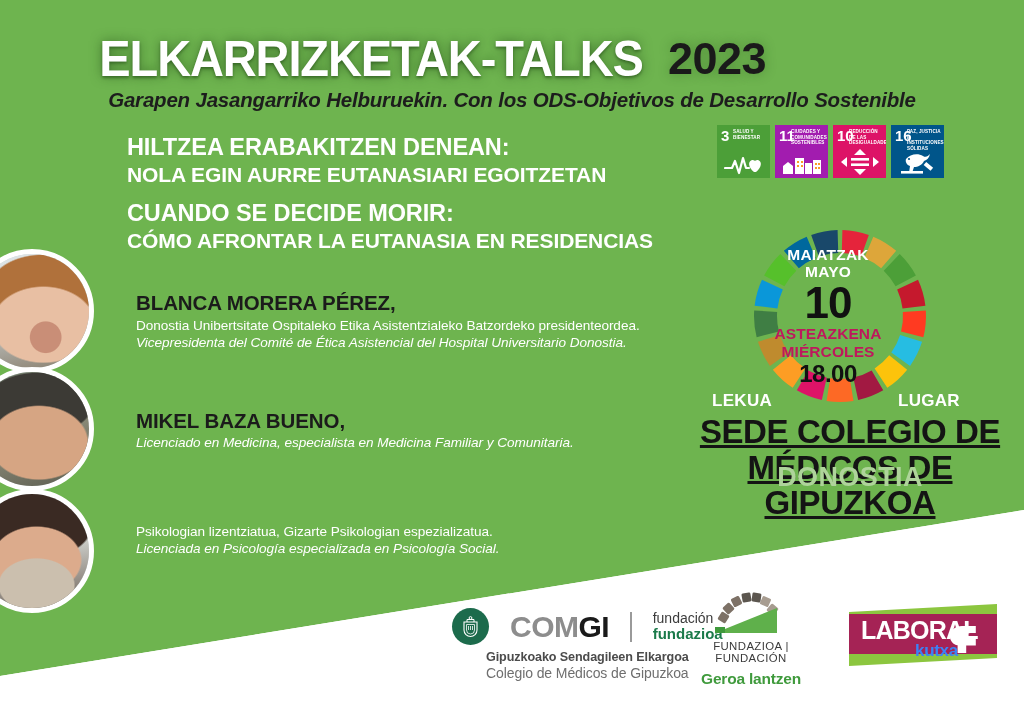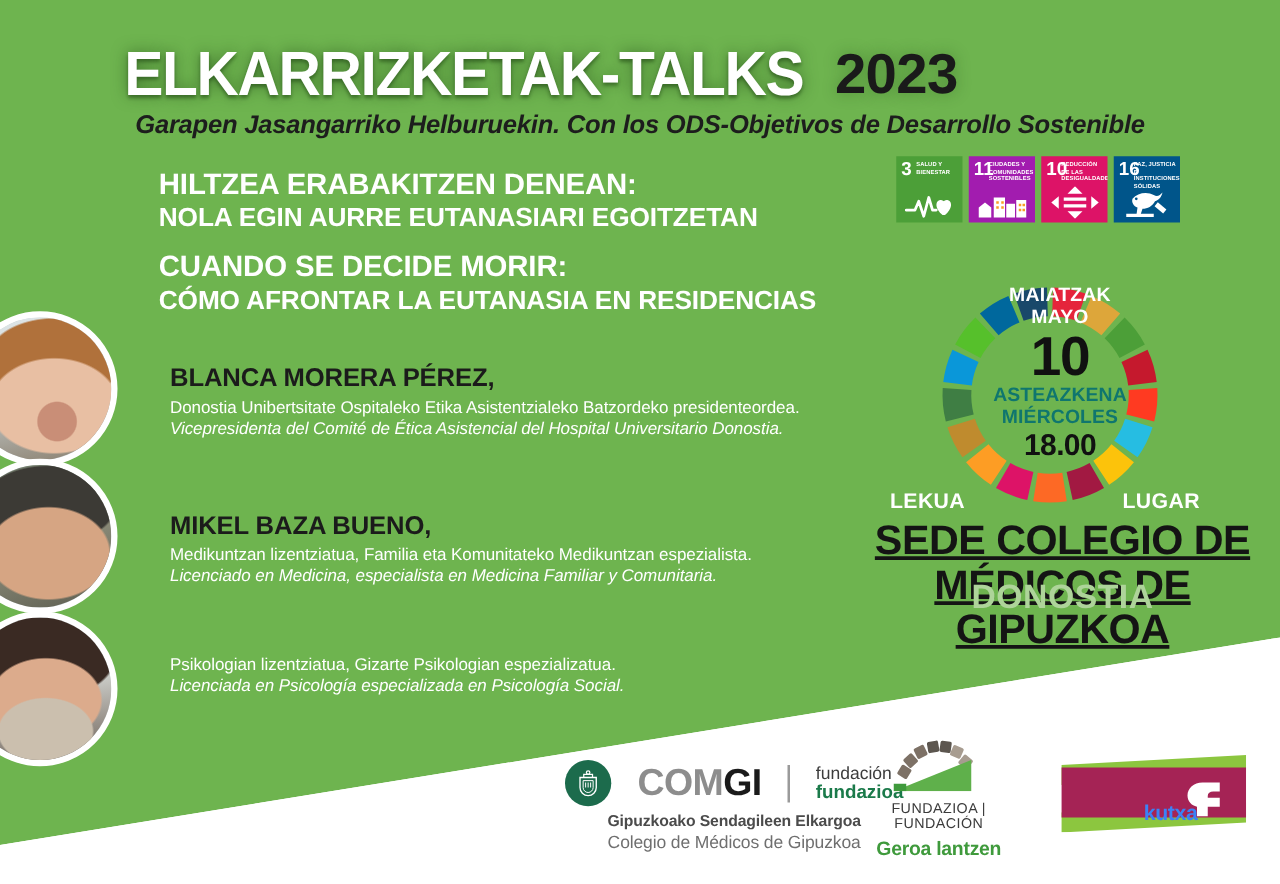--- a/index.html
+++ b/index.html
@@ -157,48 +157,49 @@
   .wheel-wrap {
     position: absolute;
     left: 752px;
     top: 228px;
     width: 176px;
     height: 176px;
   }
   .wheel-wrap svg { display: block; }
   .wheel-text {
     position: absolute;
-    left: 760px;
+    left: 740px;
     top: 228px;
     width: 176px;
     height: 176px;
     display: flex;
     flex-direction: column;
     align-items: center;
+    justify-content: center;
     pointer-events: none;
   }
   .wheel-month {
     font-size: 15.5px;
     font-weight: 700;
     color: #ffffff;
     line-height: 1.12;
     letter-spacing: .2px;
   }
   .wheel-day {
     font-size: 44px;
     font-weight: 700;
     color: #111111;
     line-height: .98;
     margin: 1px 0 1px;
     letter-spacing: -1px;
   }
   .wheel-weekday {
     font-size: 15.5px;
     font-weight: 700;
-    color: #0f766e;
+    color: #be185d;
     line-height: 1.12;
     letter-spacing: .1px;
   }
   .wheel-time {
     font-size: 24px;
     font-weight: 700;
     color: #111111;
     line-height: 1.05;
     letter-spacing: -0.5px;
     margin-top: 1px;
@@ -493,21 +494,20 @@
   </div>
 
   <div class="speaker" style="top:291px;">
     <div class="sp-name">BLANCA MORERA PÉREZ,</div>
     <div class="sp-eu">Donostia Unibertsitate Ospitaleko Etika Asistentzialeko Batzordeko presidenteordea.</div>
     <div class="sp-es">Vicepresidenta del Comité de Ética Asistencial del Hospital Universitario Donostia.</div>
   </div>
 
   <div class="speaker" style="top:409px;">
     <div class="sp-name">MIKEL BAZA BUENO,</div>
-    <div class="sp-eu">Medikuntzan lizentziatua, Familia eta Komunitateko Medikuntzan espezialista.</div>
     <div class="sp-es">Licenciado en Medicina, especialista en Medicina Familiar y Comunitaria.</div>
   </div>
 
   <div class="speaker" style="top:521px;">
     <div class="sp-eu">Psikologian lizentziatua, Gizarte Psikologian espezializatua.</div>
     <div class="sp-es">Licenciada en Psicología especializada en Psicología Social.</div>
   </div>
 
   <div class="logo-comgi">
     <div class="comgi-top">
@@ -561,16 +561,17 @@
       <polygon points="0,46 148,38 148,54 0,62" fill="#8cc63f"></polygon>
       <rect x="0" y="10" width="148" height="40" fill="#a52355"></rect>
       <polygon points="96,8 132,0 148,0 148,6 112,56 96,56" fill="#8cc63f" opacity="0"></polygon>
       <path d="M117 20 c-8 0 -13 5 -13 11 c0 5 4 9 9 9 l0 8 h9 l0 -8 l10 0 l0 -8 l-10 0 l0 -2 c0 -3 2 -4 5 -4 l6 0 l0 -6 Z" fill="#ffffff" opacity="0"></path>
     </svg>
     <svg width="148" height="62" viewBox="0 0 148 62" style="position:absolute;left:0;top:0;">
       <g>
         <path d="M113 22 c-7 0 -12 4.6 -12 10.4 c0 4.6 3.2 8 7.6 8.9 l0 7.7 l8.6 0 l0 -7.6 l9.6 0 l0 -7.3 l-9.6 0 l0 -1.4 c0 -2.4 1.7 -3.6 4.4 -3.6 l5.2 0 l0 -7.1 Z" fill="#ffffff"></path>
       </g>
     </svg>
+    <div class="laboral-word">LABORAL</div>
     <div class="laboral-sub">kutxa</div>
   </div>
 
 </div>
 
 </body></html>

